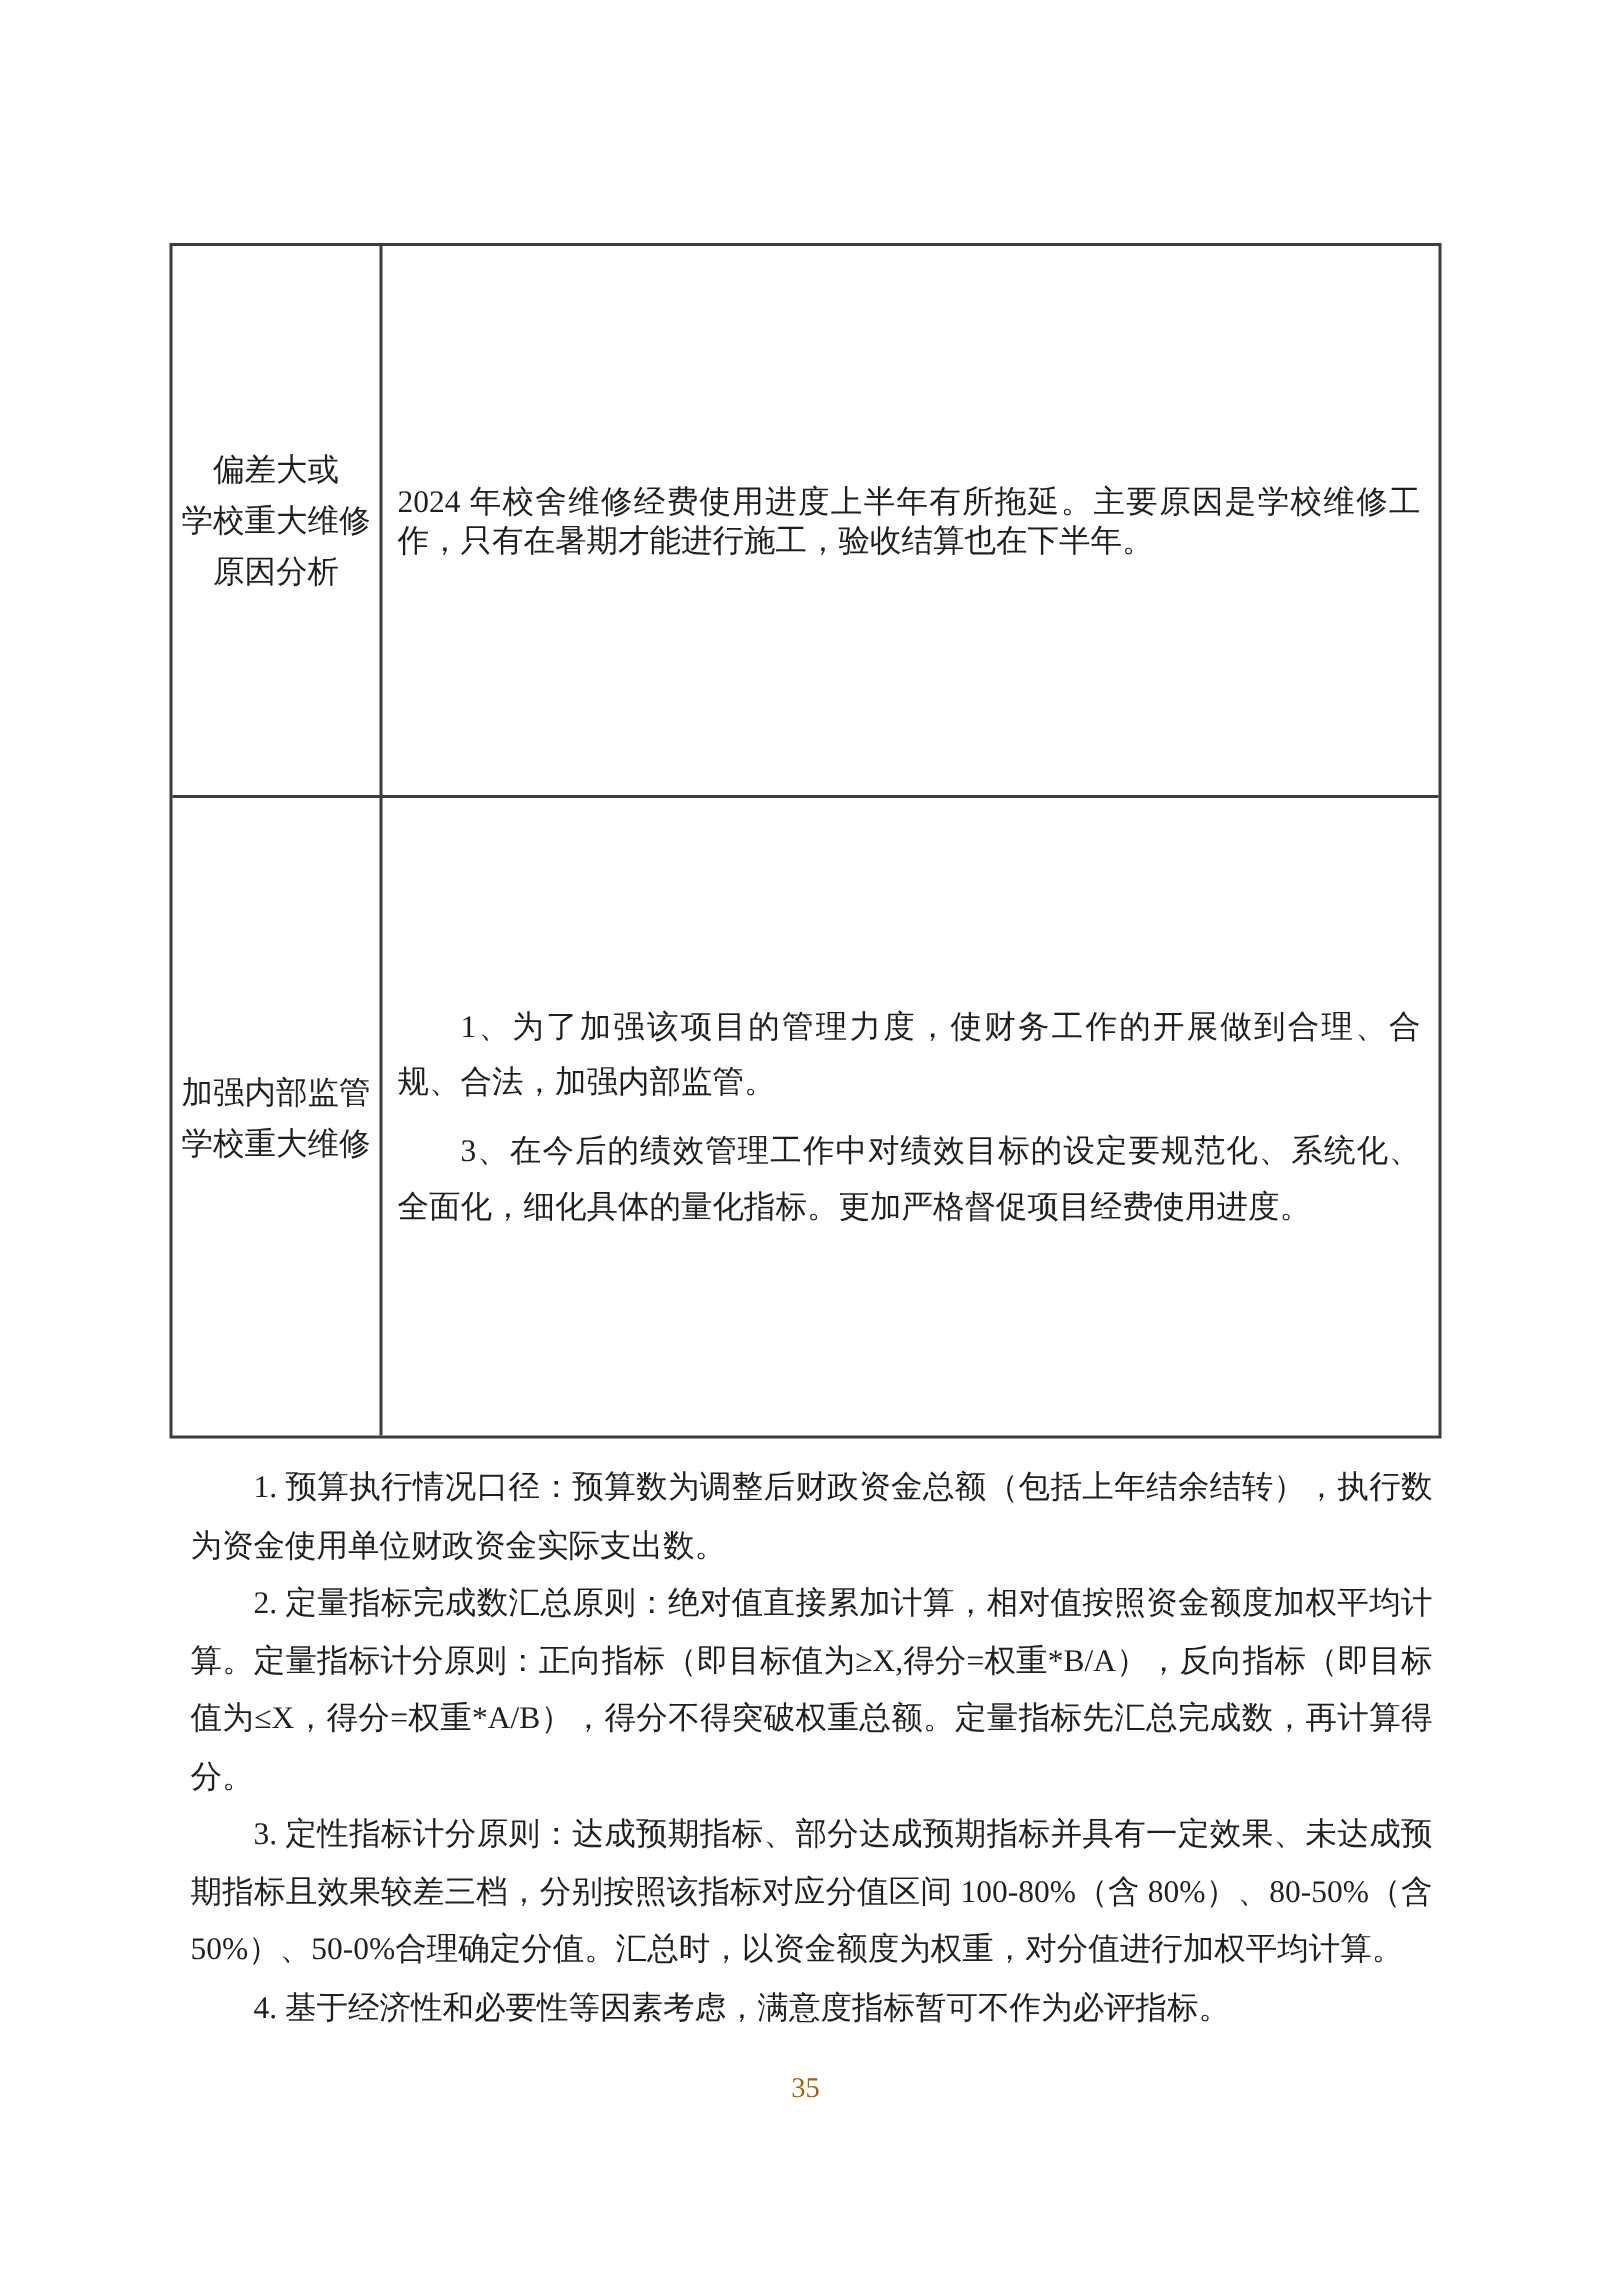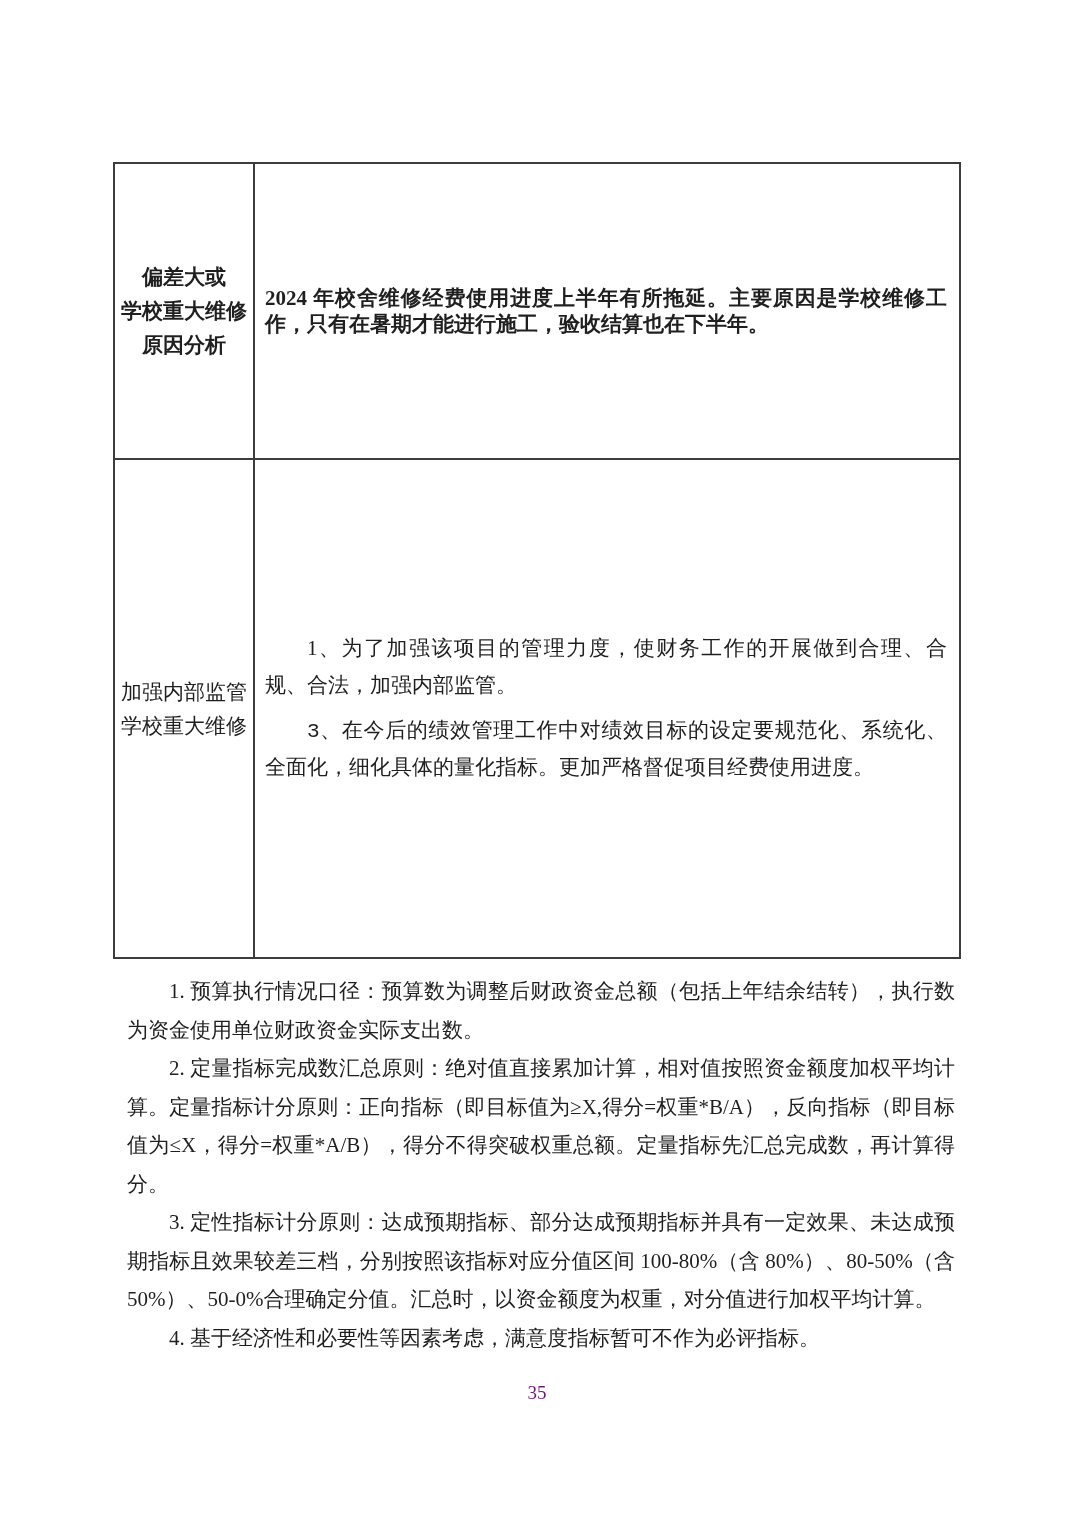--- a/index.html
+++ b/index.html
@@ -25,21 +25,21 @@
     height: 797px;
     border: 2px solid #3d3d3d;
     display: flex;
     flex-direction: column;
   }
   .t-row {
     display: flex;
     flex-direction: row;
     width: 100%;
   }
-  .t-row.row-1 { height: 296px; border-bottom: 2px solid #3d3d3d; font-weight: bold; }
+  .t-row.row-1 { height: 368px; border-bottom: 2px solid #3d3d3d; }
   .t-row.row-2 { flex: 1; }
   .label-cell {
     width: 140px;
     min-width: 140px;
     border-right: 2px solid #3d3d3d;
     display: flex;
     flex-direction: column;
     justify-content: center;
     align-items: center;
     text-align: center;
@@ -59,21 +59,21 @@
     text-justify: inter-ideograph;
   }
   .row-1 .content-cell p {
     line-height: 26px;
   }
   .row-2 .content-cell p {
     line-height: 37px;
     text-indent: 2em;
     margin-bottom: 9px;
   }
-  .row-2 .content-cell p:last-child { margin-bottom: 0; font-family: Liberation Mono, monospace; }
+  .row-2 .content-cell p:last-child { margin-bottom: 0; }
 
   
   .notes {
     position: absolute;
     left: 127px;
     top: 972px;
     width: 828px;
     font-size: 21px;
     line-height: 38.5px;
   }
@@ -84,21 +84,21 @@
   .notes .note-item { text-indent: 2em; }
 
   
   .page-number {
     position: absolute;
     left: 0;
     top: 1382px;
     width: 100%;
     text-align: center;
     font-size: 19px;
-    color: #701a75;
+    color: #a16207;
   }
 </style>
 </head>
 <body>
 
 <div class="page">
 
   <div class="review-table">
 
     <div class="t-row row-1">

